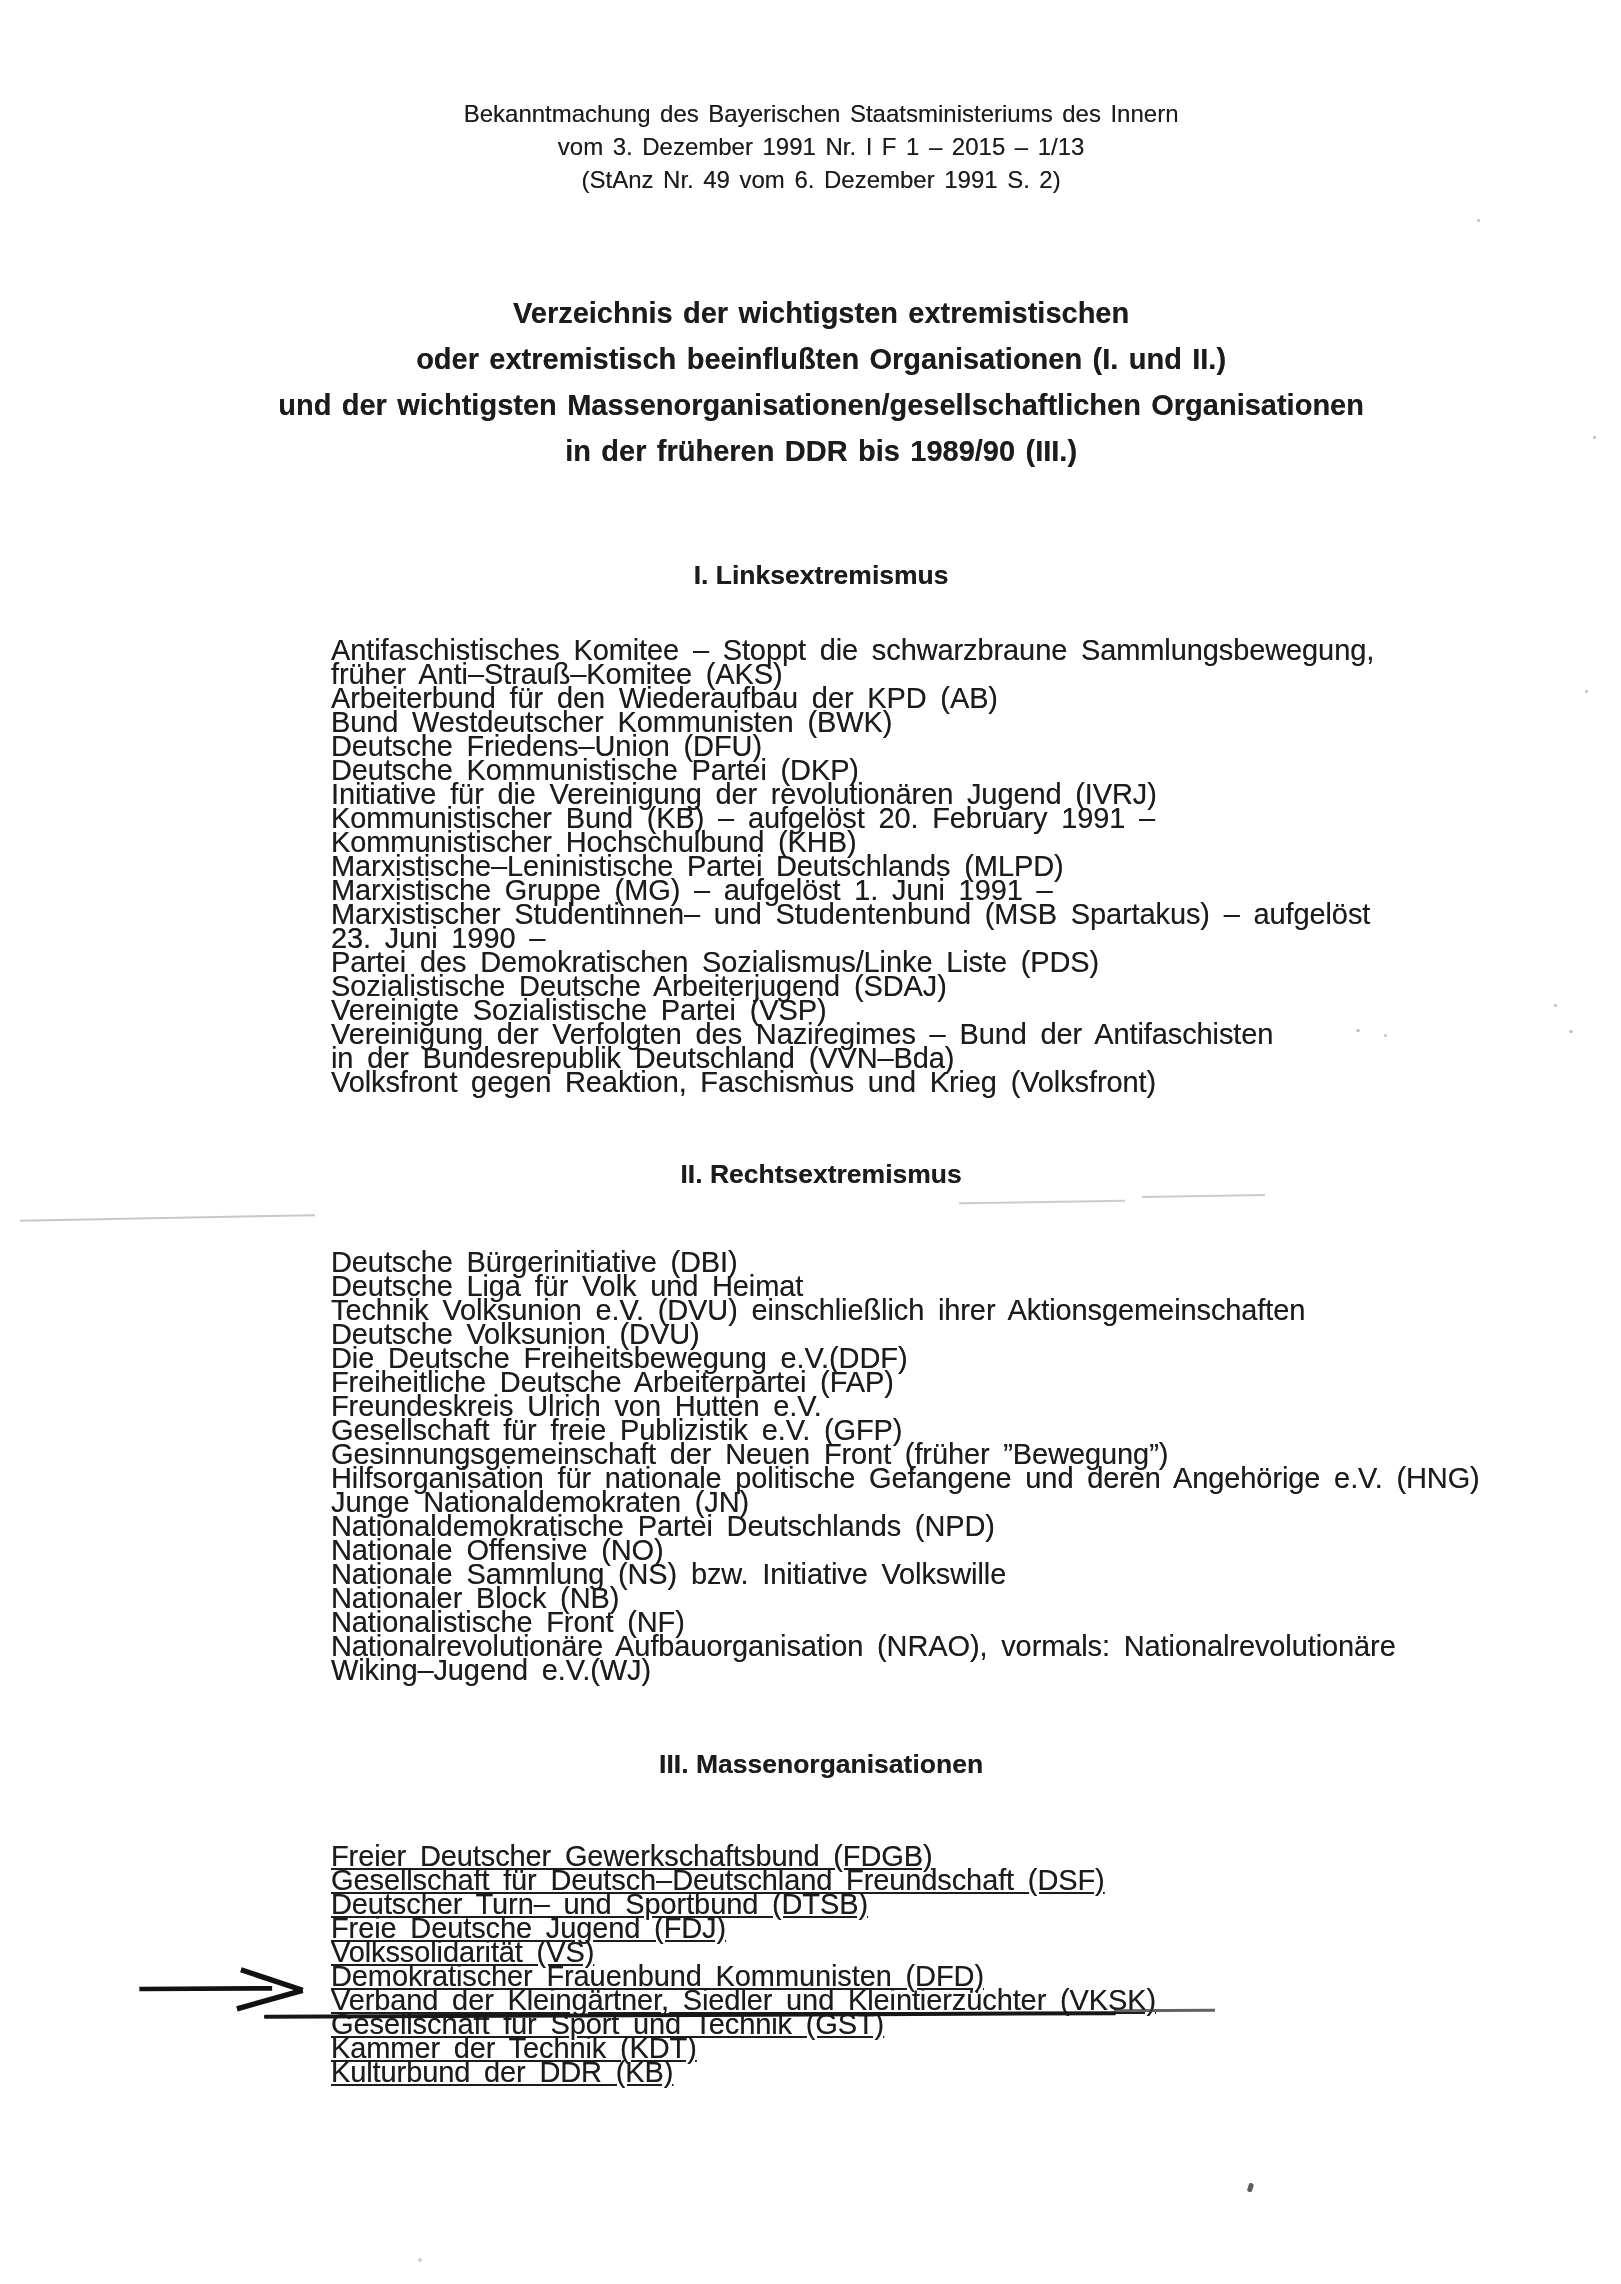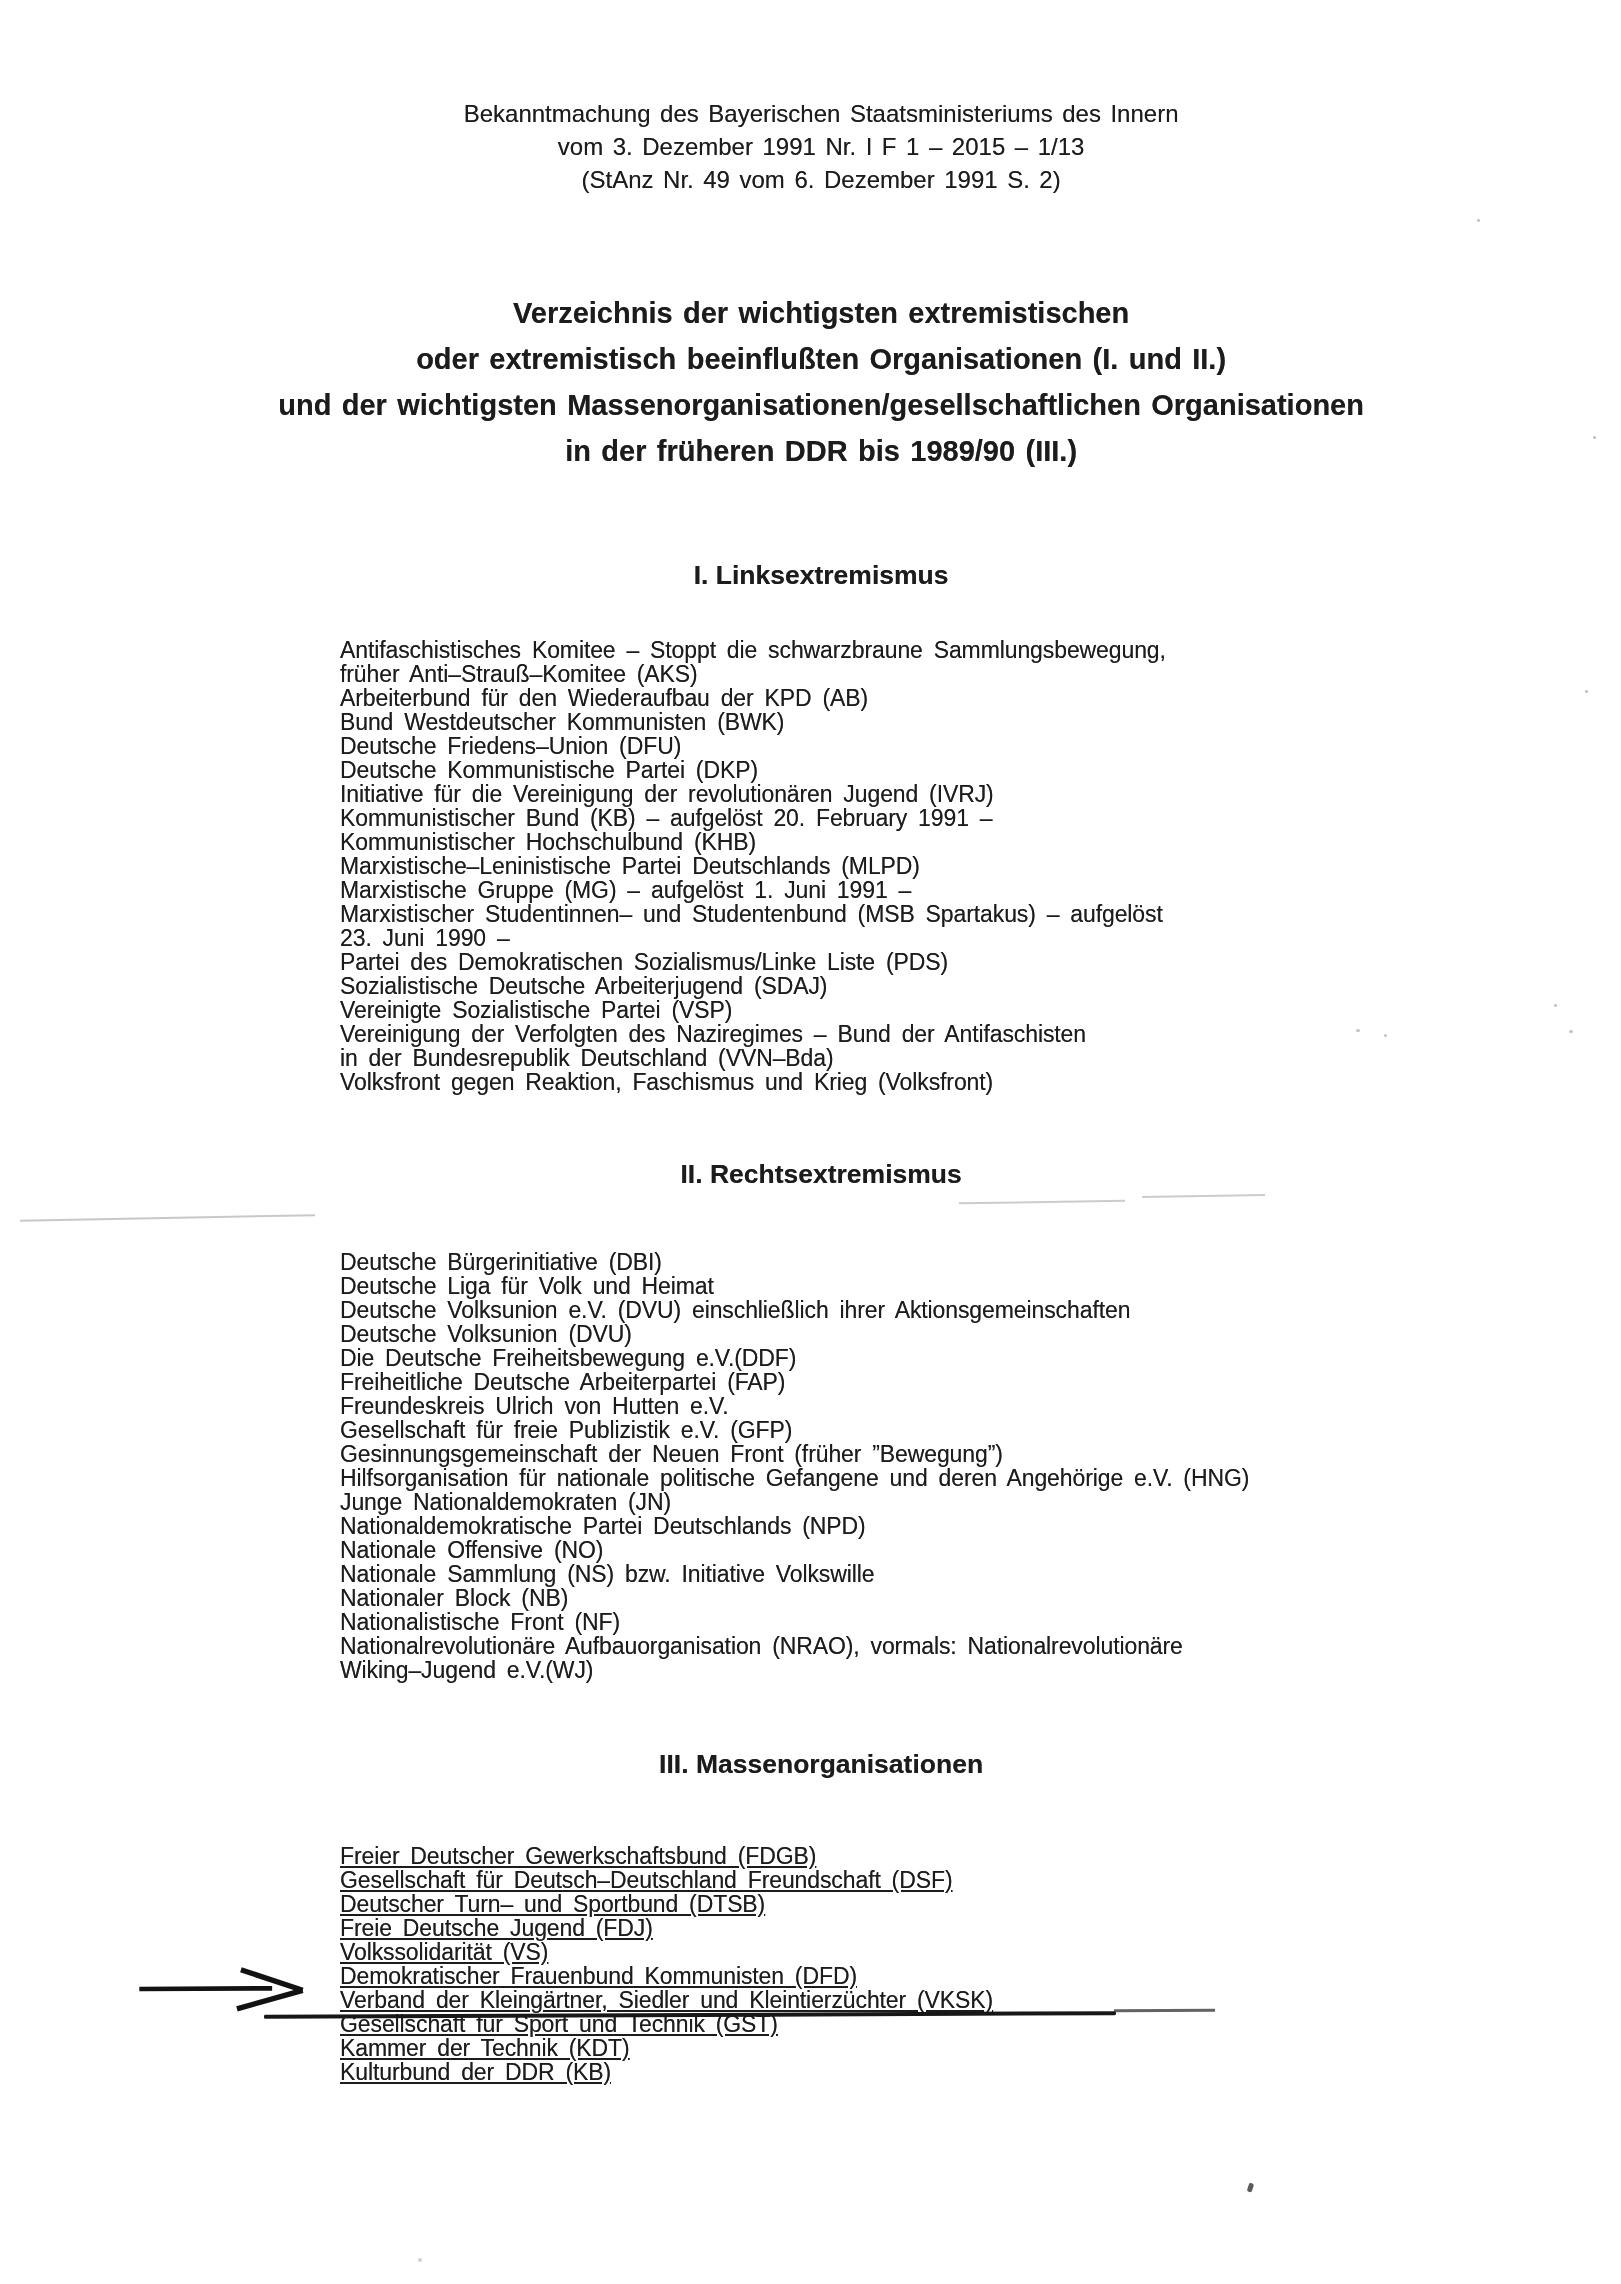--- a/index.html
+++ b/index.html
@@ -23,22 +23,22 @@
   }
   .section-heading{
     position:absolute;left:0;width:100%;text-align:center;
     font-weight:700;font-size:26.5px;line-height:32px;
     transform:translateX(10.6px);
   }
   #heading-1{top:559px;}
   #heading-2{top:1158px;}
   #heading-3{top:1748px;}
   .list{
-    position:absolute;left:340px;
-    font-size:23px;line-height:24px;
+    position:absolute;left:331px;
+    font-size:29px;line-height:24px;
     letter-spacing:-0.1px;word-spacing:.2em;
     white-space:nowrap;
   }
   #list-1{top:638px;}
   #list-2{top:1250px;}
   #list-3{top:1844px;text-decoration:underline;}
   .line{height:24px;}
   
   #vksk-underline{
     position:absolute;left:264px;top:2013px;width:852px;height:4px;
@@ -106,21 +106,21 @@
   <div class="line">Volksfront gegen Reaktion, Faschismus und Krieg (Volksfront)</div>
 </div>
 
 <div id="heading-2" class="section-heading txt">II. Rechtsextremismus</div>
 <div id="scanline-left" class="scanline"></div>
 <div id="scanline-right1" class="scanline"></div>
 <div id="scanline-right2" class="scanline"></div>
 <div id="list-2" class="list txt">
   <div class="line">Deutsche Bürgerinitiative (DBI)</div>
   <div class="line">Deutsche Liga für Volk und Heimat</div>
-  <div class="line">Deutsche Volksunion e.V. (DVU) einschließlich ihrer Aktionsgemeinschaften</div>
+  <div class="line">Technik Volksunion e.V. (DVU) einschließlich ihrer Aktionsgemeinschaften</div>
   <div class="line">Deutsche Volksunion (DVU)</div>
   <div class="line">Die Deutsche Freiheitsbewegung e.V.(DDF)</div>
   <div class="line">Freiheitliche Deutsche Arbeiterpartei (FAP)</div>
   <div class="line">Freundeskreis Ulrich von Hutten e.V.</div>
   <div class="line">Gesellschaft für freie Publizistik e.V. (GFP)</div>
   <div class="line">Gesinnungsgemeinschaft der Neuen Front (früher ”Bewegung”)</div>
   <div class="line">Hilfsorganisation für nationale politische Gefangene und deren Angehörige e.V. (HNG)</div>
   <div class="line">Junge Nationaldemokraten (JN)</div>
   <div class="line">Nationaldemokratische Partei Deutschlands (NPD)</div>
   <div class="line">Nationale Offensive (NO)</div>

